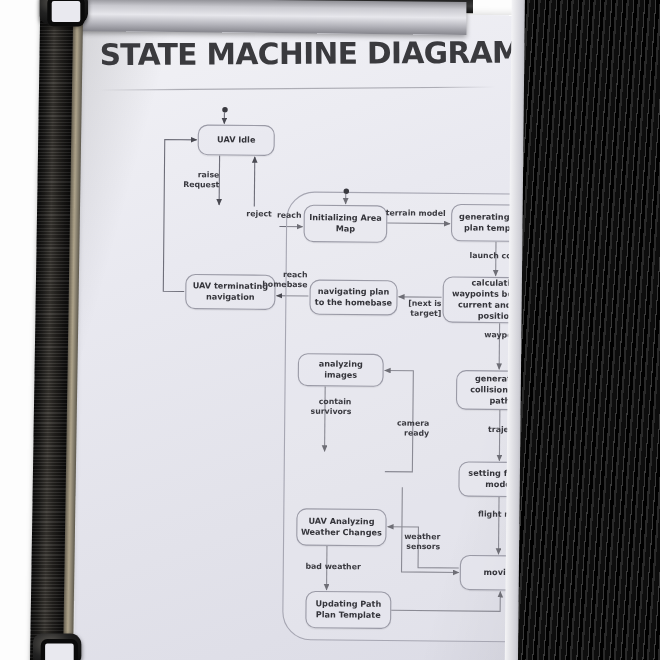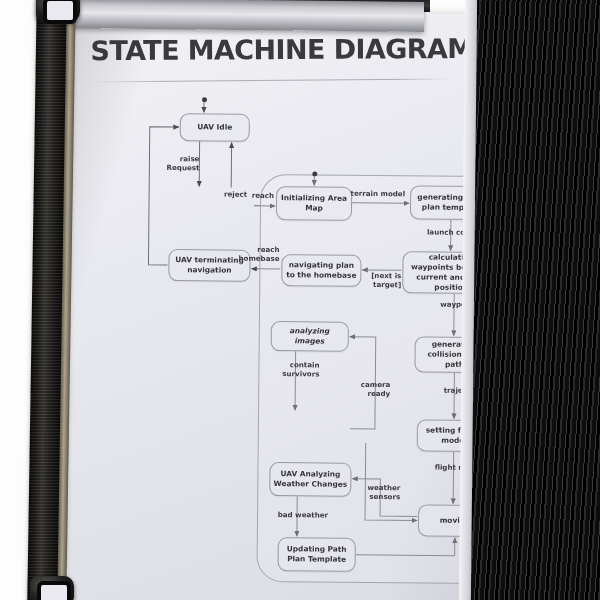--- a/index.html
+++ b/index.html
@@ -240,21 +240,21 @@
 Map</div>
     <div class="node" style="left:98px;top:238px;width:82px;height:32px;">UAV terminating
 navigation</div>
     <div class="node" style="left:339px;top:172px;width:82px;height:34px;">generating path
 plan template</div>
     <div class="node" style="left:332px;top:238px;width:98px;height:42px;">calculating waypoints
 between current and
 next position</div>
     <div class="node" style="left:211px;top:242px;width:80px;height:32px;">navigating plan
 to the homebase</div>
-    <div class="node" style="left:201px;top:309px;width:78px;height:30px;font-style:italic;">analyzing images</div>
+    <div class="node" style="left:201px;top:309px;width:78px;height:30px;">analyzing images</div>
     <div class="node" style="left:345px;top:323px;width:80px;height:36px;">generating
 collision-free path</div>
     <div class="node" style="left:348px;top:406px;width:72px;height:32px;">setting flight
 mode</div>
     <div class="node" style="left:201px;top:450px;width:82px;height:34px;">UAV Analyzing
 Weather Changes</div>
     <div class="node" style="left:350px;top:491px;width:74px;height:32px;">moving</div>
     <div class="node" style="left:210px;top:525px;width:78px;height:34px;">Updating Path
 Plan Template</div>
 

